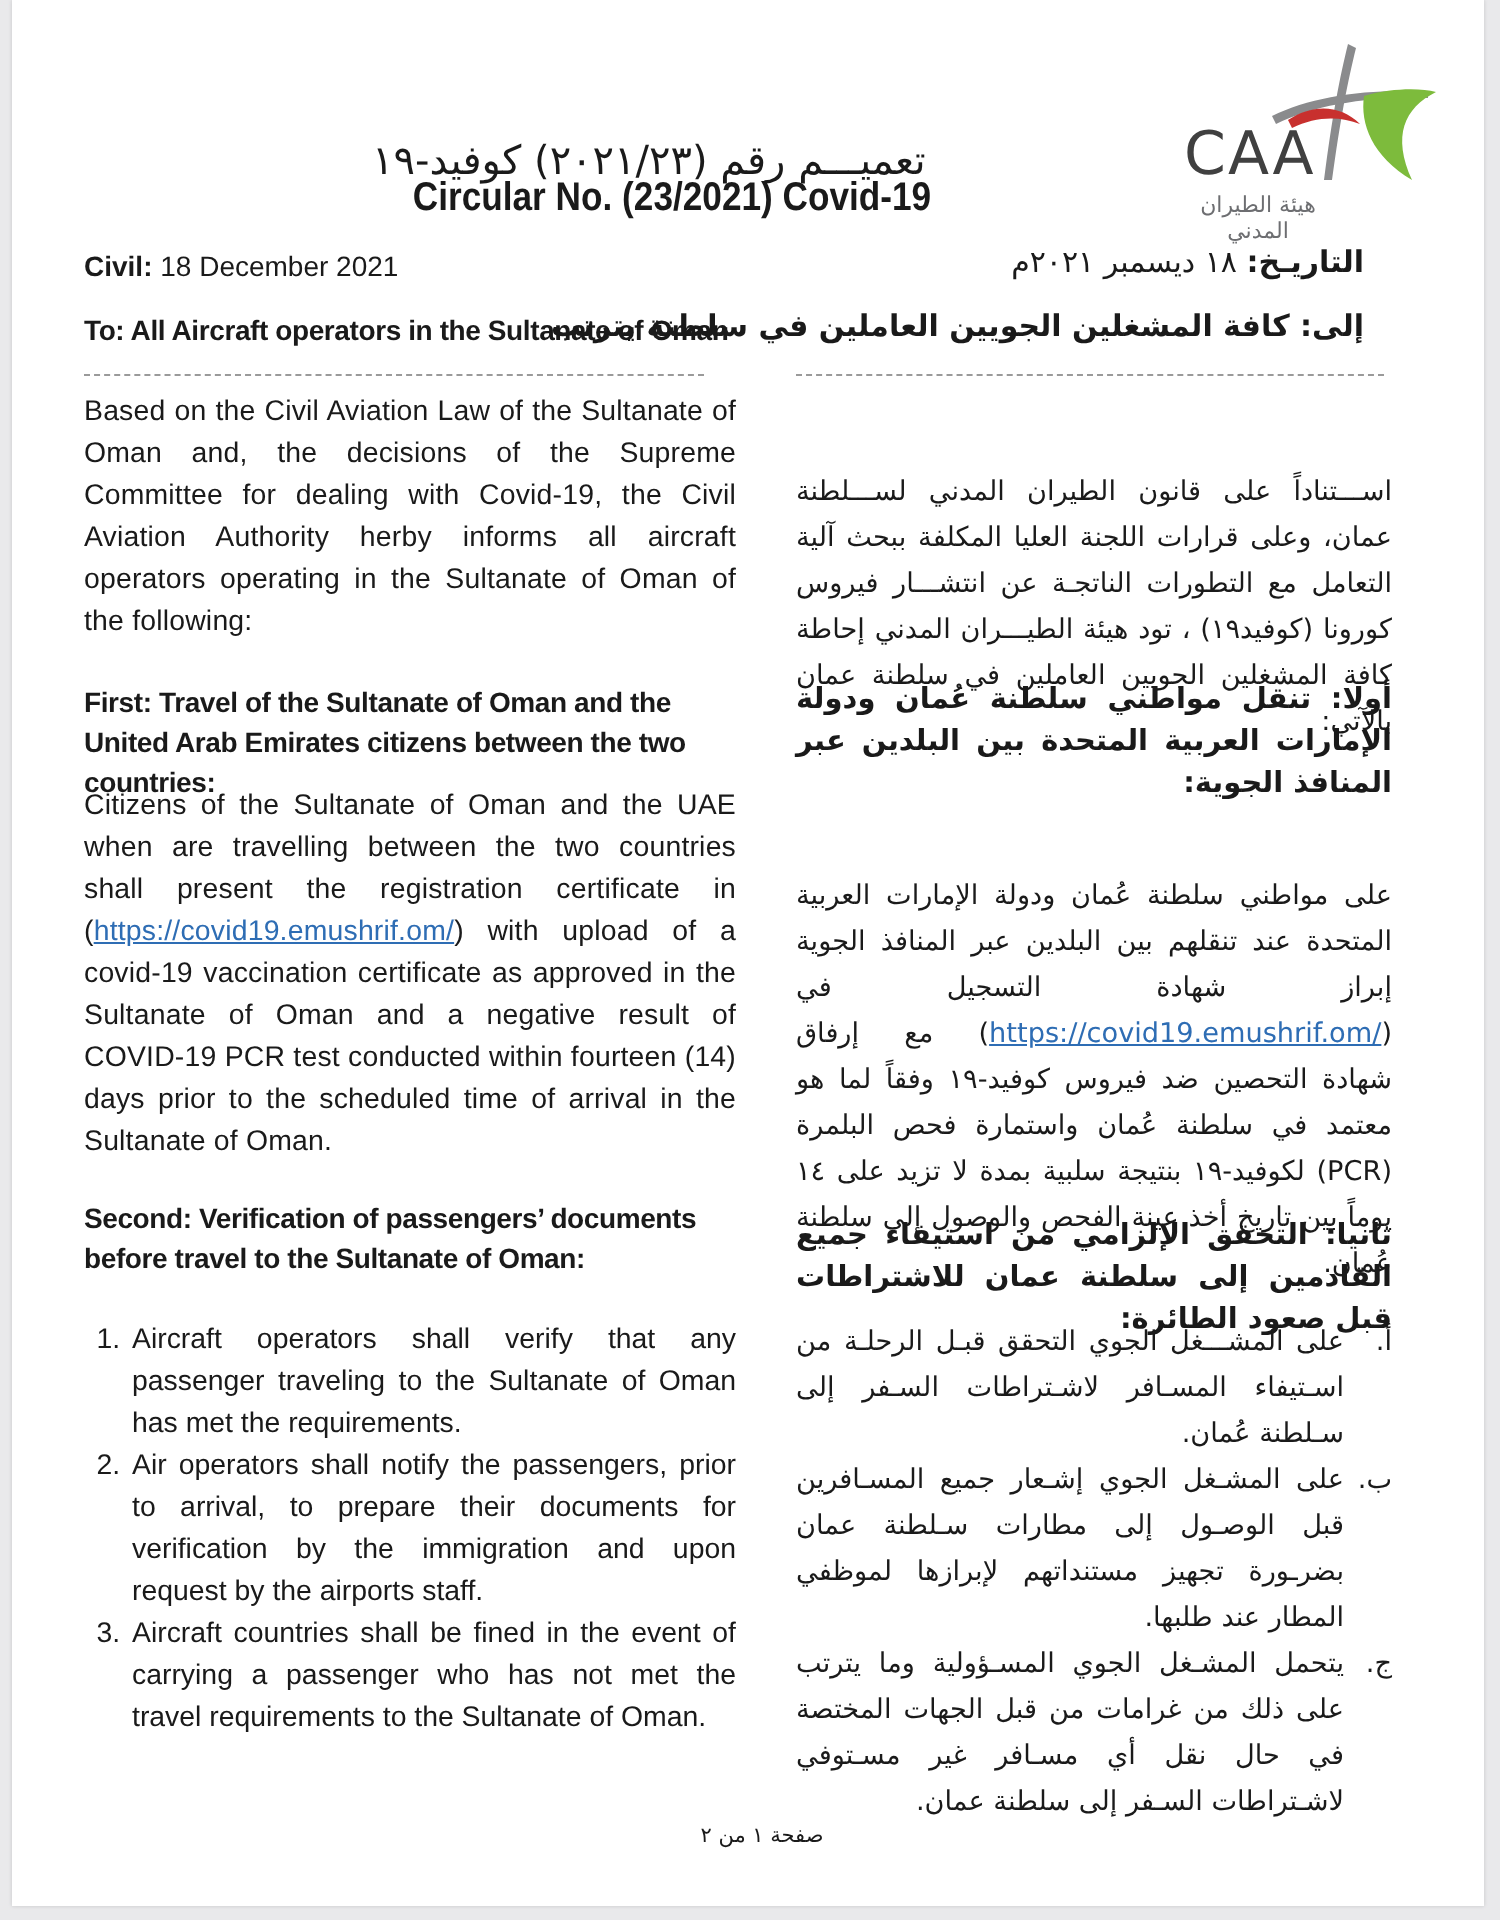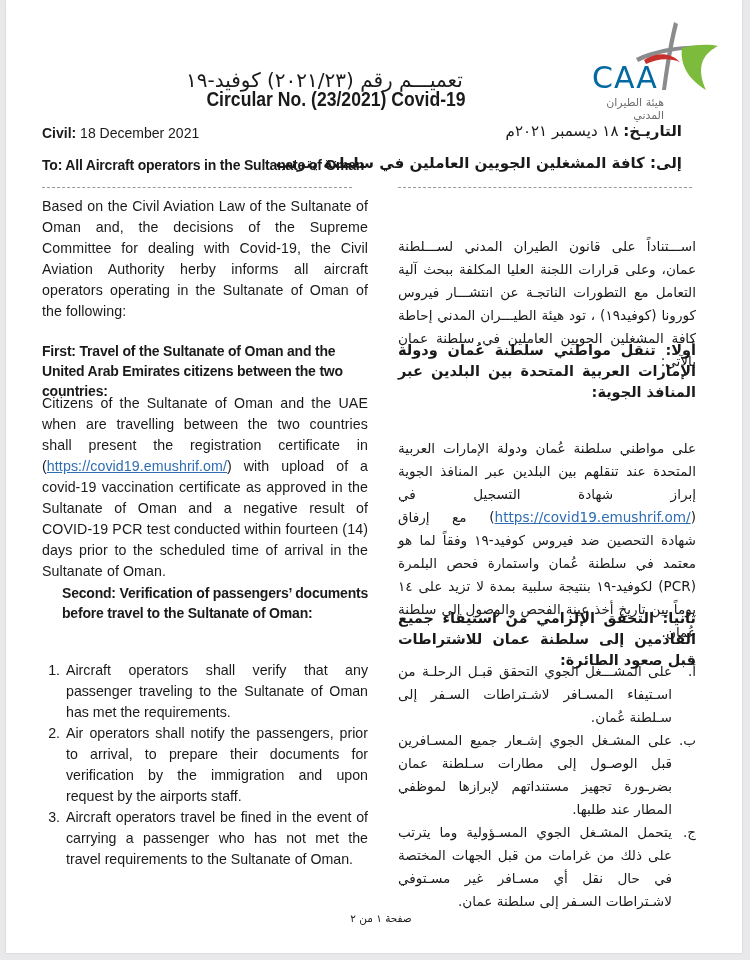--- a/index.html
+++ b/index.html
@@ -12,25 +12,25 @@
   .page {
     position: absolute; left: 6px; top: 0; width: 736px; height: 953px;
     background: #ffffff;
     box-shadow: 0 0 2px rgba(0,0,0,0.15);
   }
   .abs { position: absolute; }
   .logo { left: 580px; top: 18px; width: 150px; height: 110px; }
   .logo .caa {
     position: absolute; left: 6px; top: 42px;
     font-family: "DejaVu Sans", sans-serif; font-size: 30px; letter-spacing: 1px;
-    color: #0369a1; font-weight: normal;
+    color: #404040; font-weight: normal;
   }
   .logo .sub {
     position: absolute; left: 8px; top: 78px; font-size: 11px; color: #6d6e71;
-    direction: rtl; font-family: "DejaVu Sans", sans-serif; width: 70px; text-align: right;
+    direction: rtl; font-family: "DejaVu Sans", sans-serif; width: 70px; text-align: center;
   }
   .title-ar {
     left: 180px; width: 320px; top: 52px; text-align: left;
     font-size: 20px; font-weight: normal; direction: rtl; font-family: "DejaVu Sans", sans-serif; margin-top: 16px;
   }
   .title-en {
     left: 160px; width: 340px; top: 88px; text-align: center;
     font-size: 20px; font-weight: bold; font-family: "Liberation Sans", sans-serif;
     transform: scaleX(0.88); transform-origin: center;
   }
@@ -100,27 +100,27 @@
   <div class="abs col-left para" style="top:196px;">Based on the Civil Aviation Law of the Sultanate of Oman and, the decisions of the Supreme Committee for dealing with Covid-19, the Civil Aviation Authority herby informs all aircraft operators operating in the Sultanate of Oman of the following:</div>
   <div class="abs col-right para-ar" style="top:196px;">اســـتناداً على قانون الطيران المدني لســـلطنة عمان، وعلى قرارات اللجنة العليا المكلفة ببحث آلية التعامل مع التطورات الناتجـة عن انتشـــار فيروس كورونا (كوفيد١٩) ، تود هيئة الطيـــران المدني إحاطة كافة المشغلين الجويين العاملين في سلطنة عمان بالآتي:</div>
 
   <div class="abs col-right heading-ar" style="top:340px;">أولا: تنقل مواطني سلطنة عُمان ودولة الإمارات العربية المتحدة بين البلدين عبر المنافذ الجوية:</div>
   <div class="abs col-left heading-en" style="top:341px;">First: Travel of the Sultanate of Oman and the United Arab Emirates citizens between the two countries:</div>
 
   <div class="abs col-left para" style="top:393px;"><span>Citizens of the Sultanate of Oman and the UAE when are travelling between the two countries shall present the registration certificate in (</span><a class="link">https://covid19.emushrif.om/</a><span>) with upload of a covid-19 vaccination certificate as approved in the Sultanate of Oman and a negative result of COVID-19 PCR test conducted within fourteen (14) days prior to the scheduled time of arrival in the Sultanate of Oman.</span></div>
 
   <div class="abs col-right para-ar" style="top:398px;"><span>على مواطني سلطنة عُمان ودولة الإمارات العربية المتحدة عند تنقلهم بين البلدين عبر المنافذ الجوية إبراز شهادة التسجيل في (</span><a class="link" dir="ltr">https://covid19.emushrif.om/</a><span>) مع إرفاق شهادة التحصين ضد فيروس كوفيد-١٩ وفقاً لما هو معتمد في سلطنة عُمان واستمارة فحص البلمرة (PCR) لكوفيد-١٩ بنتيجة سلبية بمدة لا تزيد على ١٤ يوماً بين تاريخ أخذ عينة الفحص والوصول إلى سلطنة عُمان.</span></div>
 
-  <div class="abs col-left heading-en" style="top:583px;margin-left:20px;">Second: Verification of passengers’ documents before travel to the Sultanate of Oman:</div>
+  <div class="abs col-left heading-en" style="top:599px;">Second: Verification of passengers’ documents before travel to the Sultanate of Oman:</div>
   <div class="abs col-right heading-ar" style="top:608px;">ثانيا: التحقق الإلزامي من استيفاء جميع القادمين إلى سلطنة عمان للاشتراطات قبل صعود الطائرة:</div>
 
   <ol class="abs col-left list-en" style="top:660px; width:304px;">
     <li>Aircraft operators shall verify that any passenger traveling to the Sultanate of Oman has met the requirements.</li>
     <li>Air operators shall notify the passengers, prior to arrival, to prepare their documents for verification by the immigration and upon request by the airports staff.</li>
-    <li>Aircraft operators travel be fined in the event of carrying a passenger who has not met the travel requirements to the Sultanate of Oman.</li>
+    <li>Aircraft countries shall be fined in the event of carrying a passenger who has not met the travel requirements to the Sultanate of Oman.</li>
   </ol>
 
   <ul class="abs col-right list-ar" style="top:660px;">
     <li><span class="mk">أ.</span><span>على المشـــغل الجوي التحقق قبـل الرحلـة من اسـتيفاء المسـافر لاشـتراطات السـفر إلى سـلطنة عُمان.</span></li>
     <li><span class="mk">ب.</span><span>على المشـغل الجوي إشـعار جميع المسـافرين قبل الوصـول إلى مطارات سـلطنة عمان بضرـورة تجهيز مستنداتهم لإبرازها لموظفي المطار عند طلبها.</span></li>
     <li><span class="mk">ج.</span><span>يتحمل المشـغل الجوي المسـؤولية وما يترتب على ذلك من غرامات من قبل الجهات المختصة في حال نقل أي مسـافر غير مسـتوفي لاشـتراطات السـفر إلى سلطنة عمان.</span></li>
   </ul>
 
   <div class="abs footer">صفحة ١ من ٢</div>
 </div>

